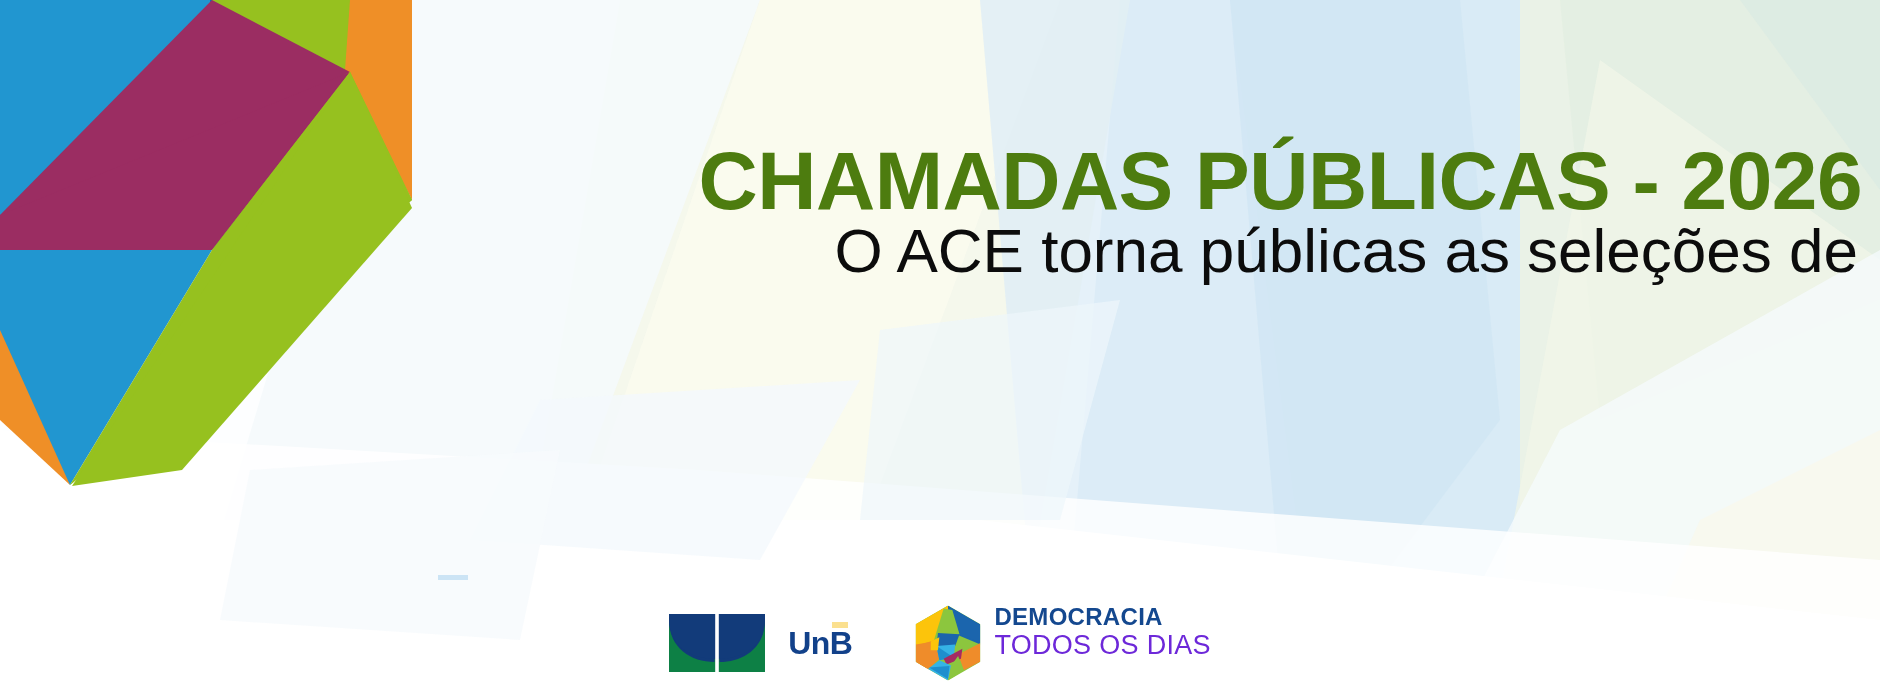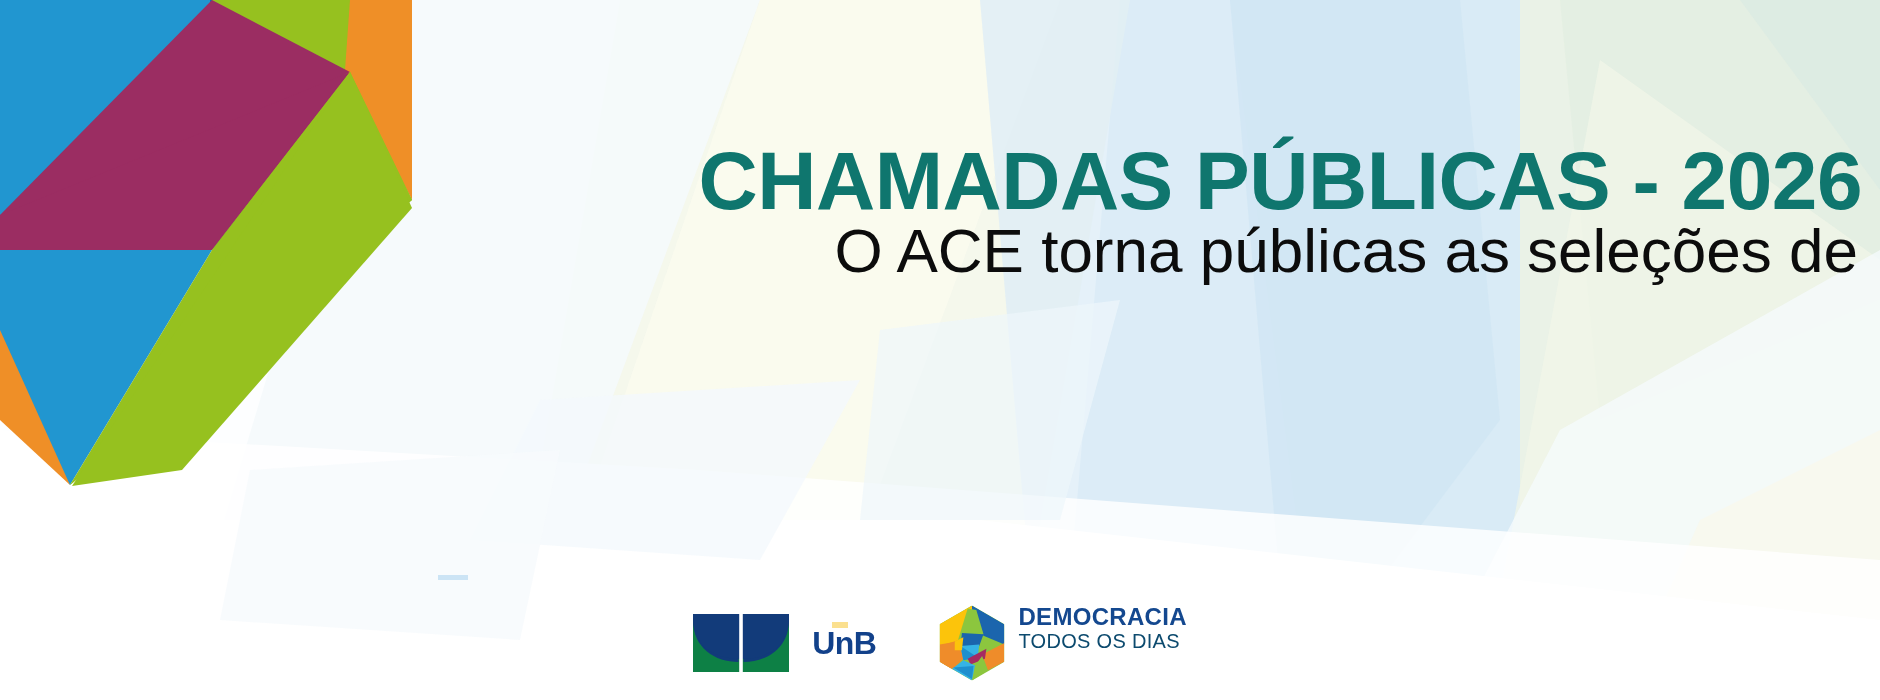--- a/index.html
+++ b/index.html
@@ -36,21 +36,21 @@
     left: 0;
     top: 78px;
     width: 1880px;
     padding-right: 18px;
     box-sizing: border-box;
     text-align: right;
     font-size: 82px;
     line-height: 96px;
     font-weight: 700;
     letter-spacing: -0.5px;
-    color: #0f766e;
+    color: #4d7c0f;
     white-space: nowrap;
   }
 
   
   #body-text {
     position: absolute;
     left: 0;
     top: 208px;
     width: 1880px;
     padding-right: 22px;
@@ -103,24 +103,24 @@
     line-height: 1;
   }
   .logo-dem .dem-top {
     font-size: 24px;
     font-weight: 700;
     letter-spacing: 0.3px;
     color: #14488f;
     line-height: 1.08;
   }
   .logo-dem .dem-bottom {
-    font-size: 20px;
+    font-size: 27px;
     font-weight: 400;
     letter-spacing: 0.3px;
-    color: #0c4a6e;
+    color: #6d28d9;
     line-height: 1.18;
   }
 </style>
 </head>
 <body>
 
 <div id="banner">
 
   <svg id="bg-polygons" class="layer" viewBox="0 0 1880 700" preserveAspectRatio="none" aria-hidden="true">
     <rect x="0" y="0" width="1880" height="700" fill="#fdfeff"></rect>

